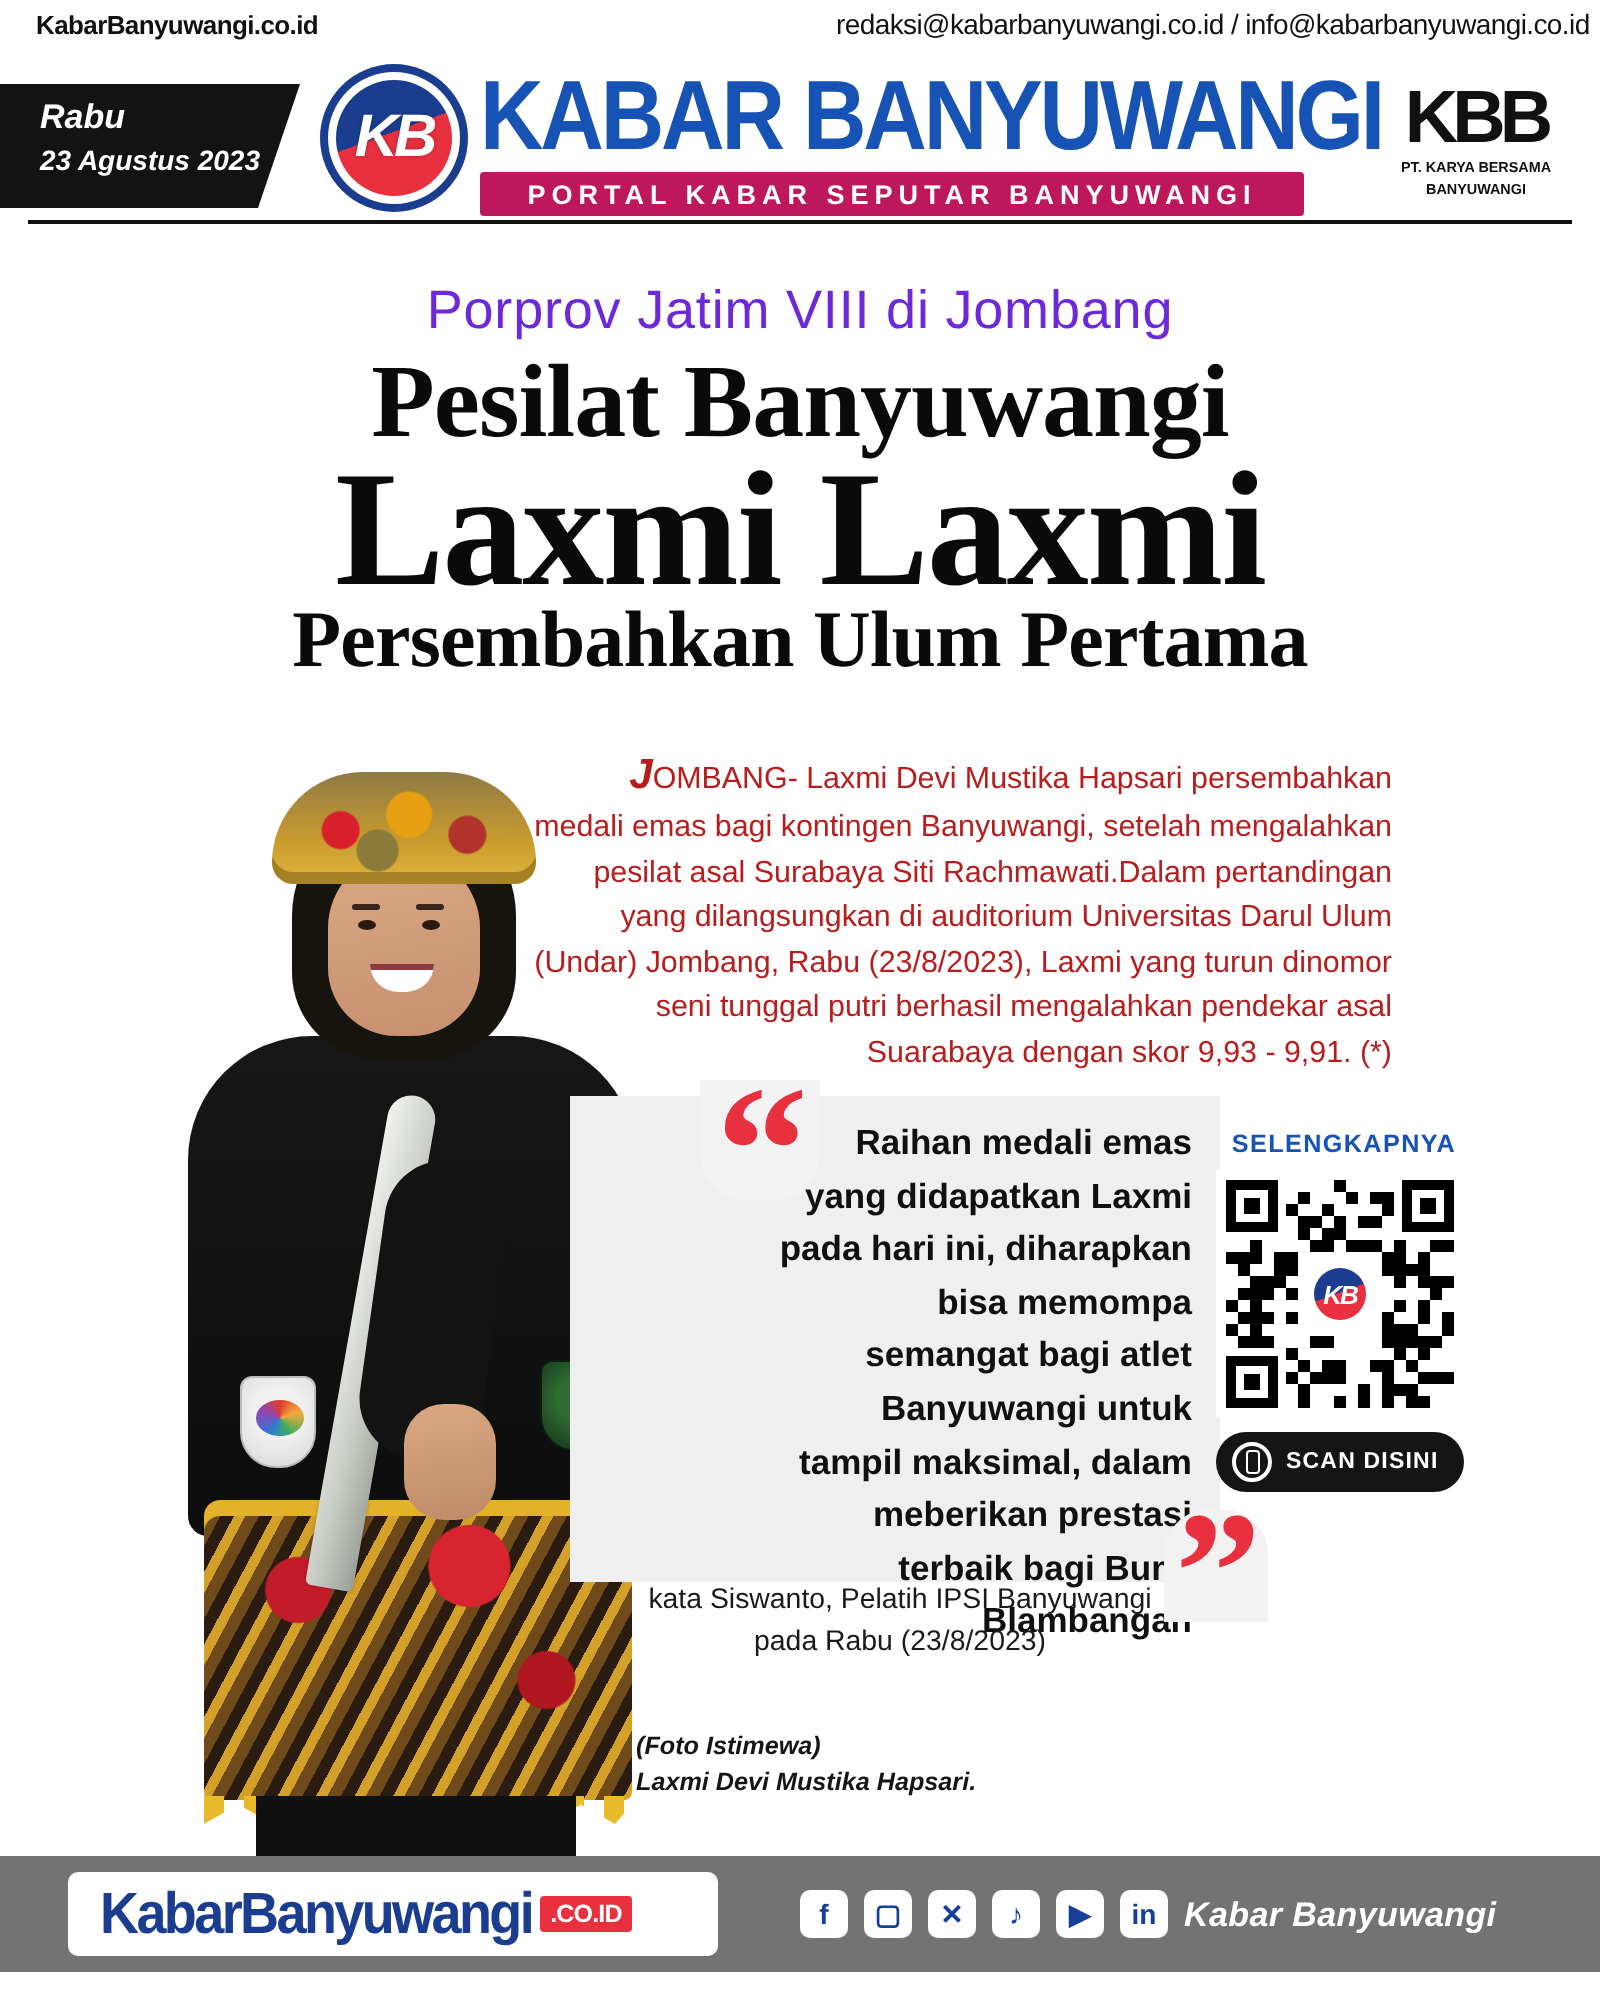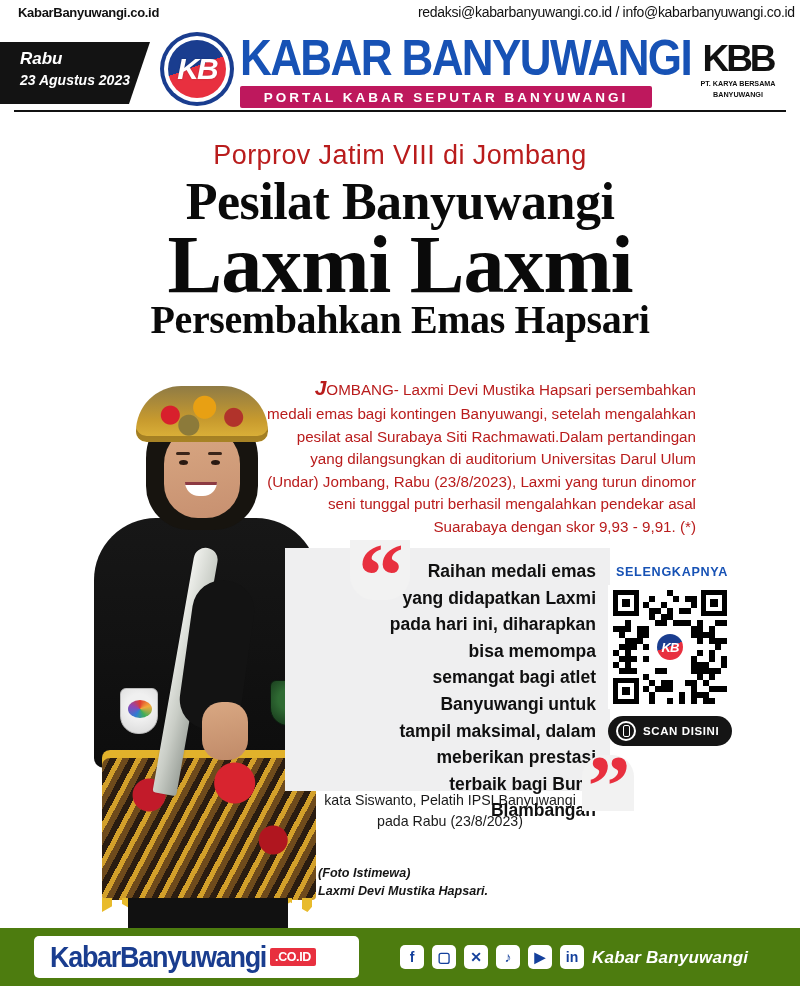--- a/index.html
+++ b/index.html
@@ -79,21 +79,21 @@
   .kbb .kbbmark{ font-size:37px; font-weight:900; letter-spacing:-3px; line-height:1; }
   .kbb .kbbsub{ font-size:7.2px; font-weight:900; line-height:1.15; margin-top:3px; letter-spacing:0px;}
 
   .mast-rule{
     position:absolute; top:110px; left:14px; width:772px; height:2px; background:#111;
   }
 
   
   .kicker{
     position:absolute; top:140px; left:0; width:800px; text-align:center;
-    font-size:27px; color:#b91c1c; font-weight:400; letter-spacing:0.4px;
+    font-size:27px; color:#6d28d9; font-weight:400; letter-spacing:0.4px;
   }
   .hl{
     position:absolute; left:0; width:800px; text-align:center;
     font-family:"Liberation Serif", serif; color:#0a0a0a; font-weight:700;
     line-height:1;
   }
   .hl1{ top:176px; font-size:52px; letter-spacing:-0.5px; }
   .hl2{ top:224px; font-size:82px; letter-spacing:-1px; }
   .hl3{ top:300px; font-size:40px; letter-spacing:-0.4px; }
 
@@ -262,21 +262,21 @@
     width:20px;height:20px;border-radius:50%;border:2px solid #fff;
     display:flex;align-items:center;justify-content:center; flex:none;
   }
   .scanpill .phone i{
     display:block; width:7px;height:12px;border:1.5px solid #fff;border-radius:2px;
   }
   .scanpill span{ color:#fff; font-size:11.5px; font-weight:700; letter-spacing:.6px;}
 
   
   .footer{
-    position:absolute; left:0; top:928px; width:800px; height:58px; background:#4d7c0f;
+    position:absolute; left:0; top:928px; width:800px; height:58px; background:#737373;
   }
   .fl-box{
     position:absolute; left:34px; top:8px; width:325px; height:42px;
     background:#fff; border-radius:5px; display:flex; align-items:center; padding-left:16px;
   }
   .fl-box .w1{
     font-size:27px; font-weight:900; color:#1a3d8f; letter-spacing:-1.3px;
     transform:scaleY(1.08); transform-origin:left center;
   }
   .fl-box .w2{
@@ -326,21 +326,21 @@
       <div class="kbbmark">KBB</div>
       <div class="kbbsub">PT. KARYA BERSAMA</div>
       <div class="kbbsub">BANYUWANGI</div>
     </div>
   </div>
   <div class="mast-rule"></div>
 
   <div class="kicker">Porprov Jatim VIII di Jombang</div>
   <div class="hl hl1">Pesilat Banyuwangi</div>
   <div class="hl hl2">Laxmi Laxmi</div>
-  <div class="hl hl3">Persembahkan Emas Hapsari</div>
+  <div class="hl hl3">Persembahkan Ulum Pertama</div>
 
   <div class="photo">
     <div class="ph-body"></div>
     <div class="ph-badge l"></div>
     <div class="ph-badge r"></div>
     <div class="ph-sarong"></div>
     <div class="ph-legs"></div>
     <div class="ph-head"></div>
     <div class="ph-face"></div>
     <div class="ph-brow l"></div>

